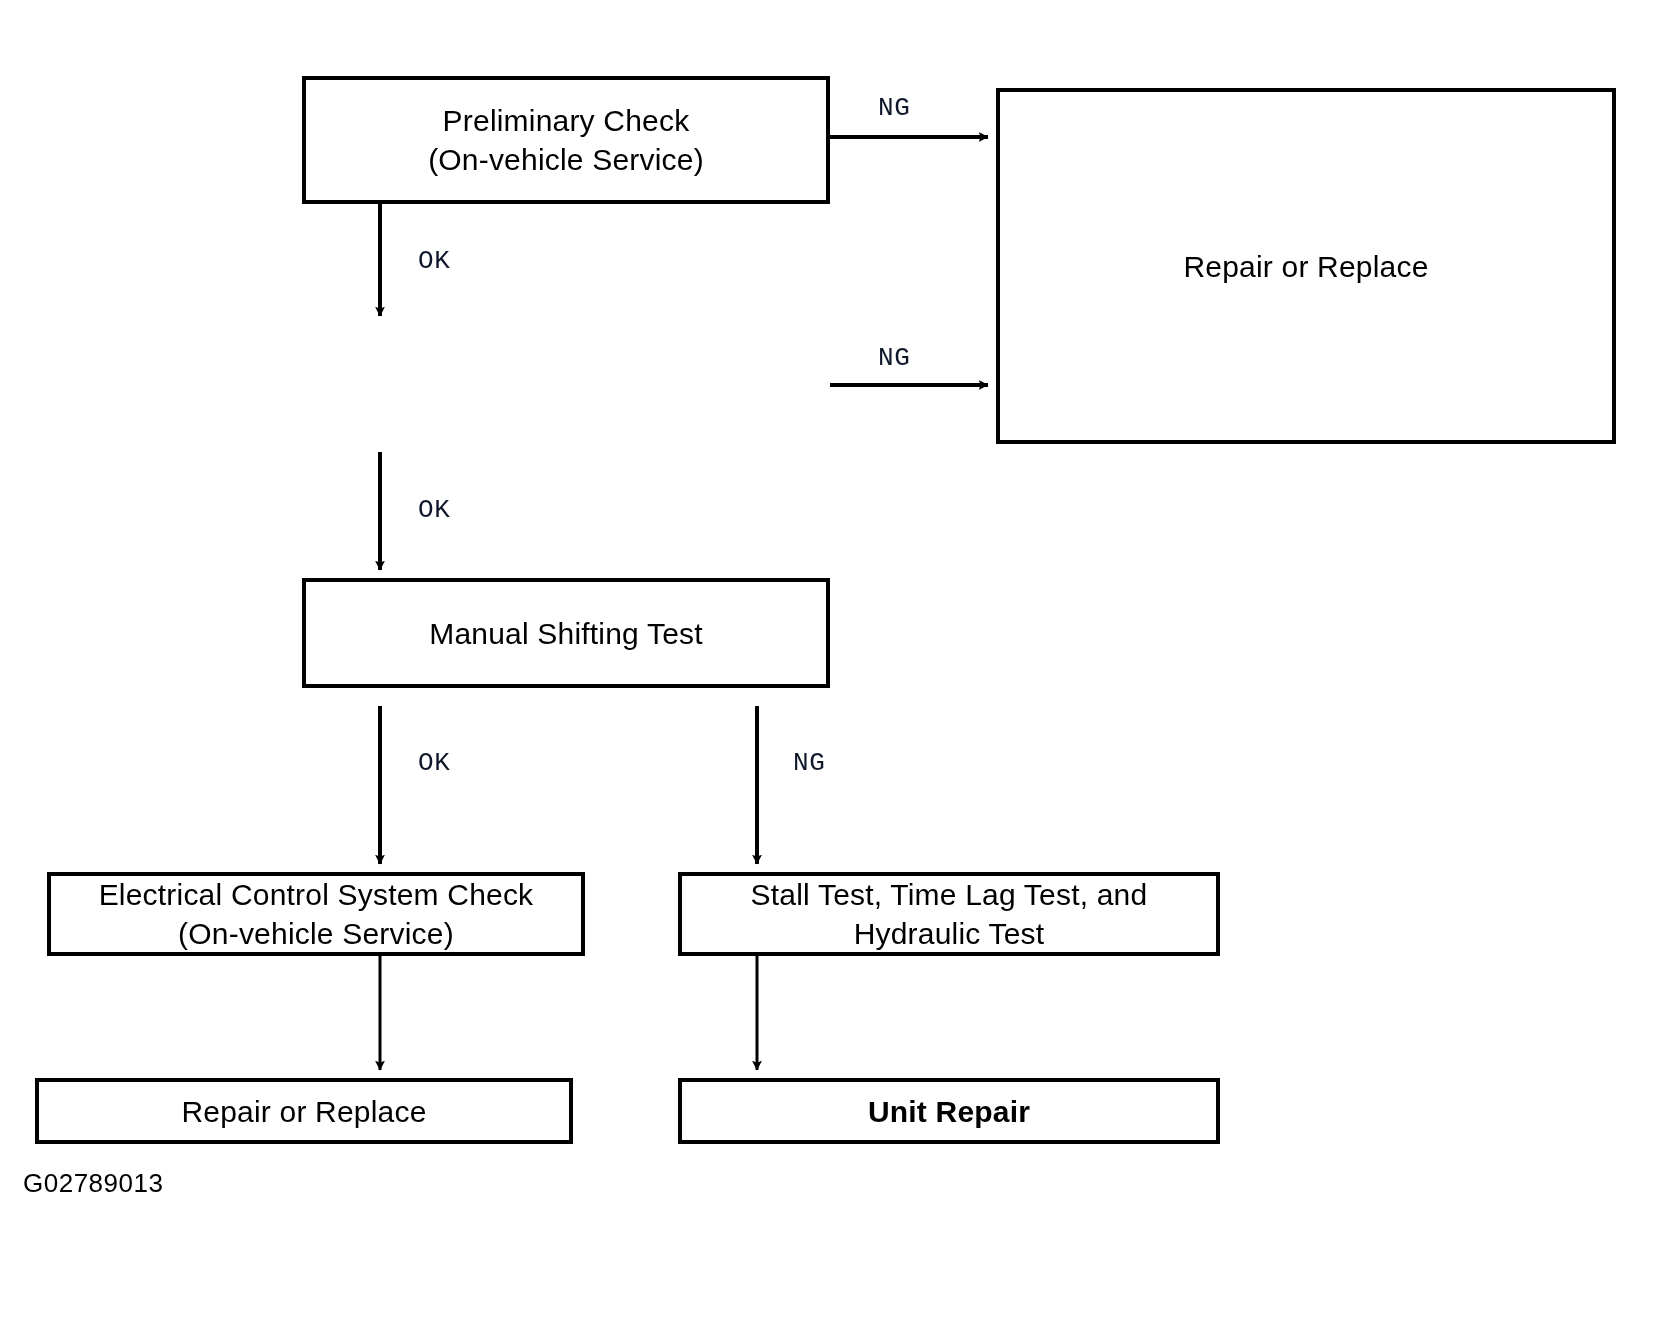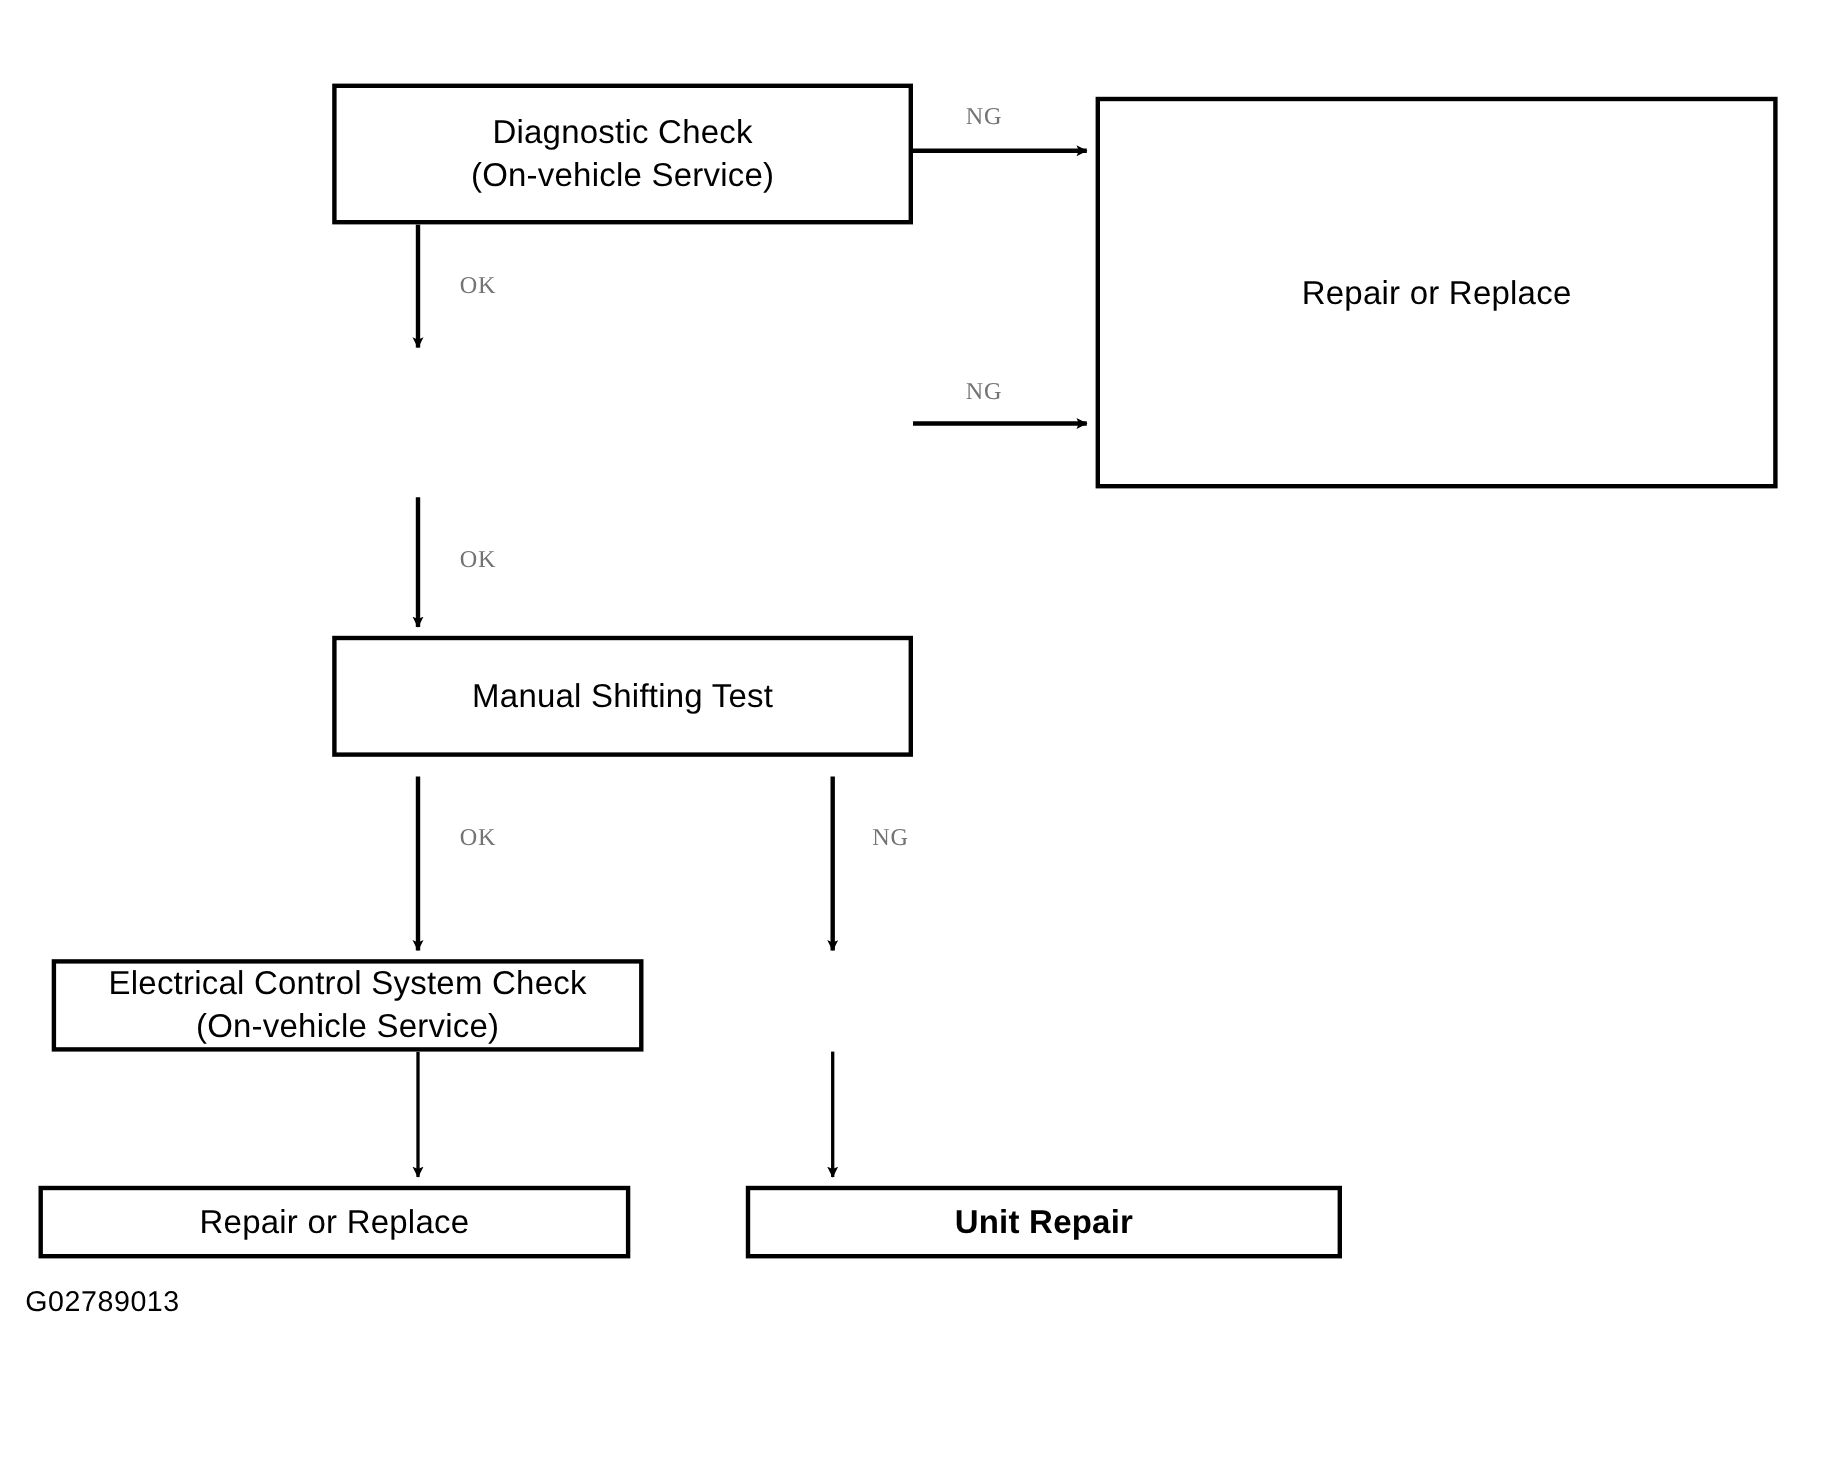--- a/index.html
+++ b/index.html
@@ -37,23 +37,23 @@
     font-family: "Liberation Sans", sans-serif;
     letter-spacing: 0.2px;
   }
   .node .node-label {
     display: block;
     white-space: pre-line;
     padding: 0 10px;
   }
   .edge-label {
     position: absolute;
-    color: #737373;
-    font-size: 22px;
-    font-family: Liberation Serif, serif;
+    color: #0f172a;
+    font-size: 26px;
+    font-family: Liberation Mono, monospace;
     letter-spacing: 0.6px;
     white-space: nowrap;
   }
   .figure-id {
     position: absolute;
     color: #000000;
     font-size: 26px;
     font-family: "Liberation Sans", sans-serif;
     letter-spacing: 0.5px;
     white-space: nowrap;
@@ -82,38 +82,42 @@
     <line x1="380" y1="706" x2="380" y2="864" stroke="#000000" stroke-width="4" marker-end="url(#arrowhead)"></line>
 
     <line x1="757" y1="706" x2="757" y2="864" stroke="#000000" stroke-width="4" marker-end="url(#arrowhead)"></line>
 
     <line x1="380" y1="956" x2="380" y2="1070" stroke="#000000" stroke-width="3" marker-end="url(#arrowhead)"></line>
 
     <line x1="757" y1="956" x2="757" y2="1070" stroke="#000000" stroke-width="3" marker-end="url(#arrowhead)"></line>
   </svg>
 
   <div class="node" style="left:302px; top:76px; width:528px; height:128px;">
-    <span class="node-label">Diagnostic Check
+    <span class="node-label">Preliminary Check
 (On-vehicle Service)</span>
   </div>
 
 
   <div class="node" style="left:302px; top:578px; width:528px; height:110px;">
     <span class="node-label">Manual Shifting Test</span>
   </div>
 
   <div class="node" style="left:996px; top:88px; width:620px; height:356px;">
     <span class="node-label">Repair or Replace</span>
   </div>
 
   <div class="node" style="left:47px; top:872px; width:538px; height:84px;">
     <span class="node-label">Electrical Control System Check
 (On-vehicle Service)</span>
   </div>
 
+  <div class="node" style="left:678px; top:872px; width:542px; height:84px;">
+    <span class="node-label">Stall Test, Time Lag Test, and
+Hydraulic Test</span>
+  </div>
 
   <div class="node" style="left:35px; top:1078px; width:538px; height:66px;">
     <span class="node-label">Repair or Replace</span>
   </div>
 
   <div class="node" style="left:678px; top:1078px; width:542px; height:66px;font-weight:bold;">
     <span class="node-label">Unit Repair</span>
   </div>
 
   <div class="edge-label" style="left:418px; top:246px;">OK</div>

